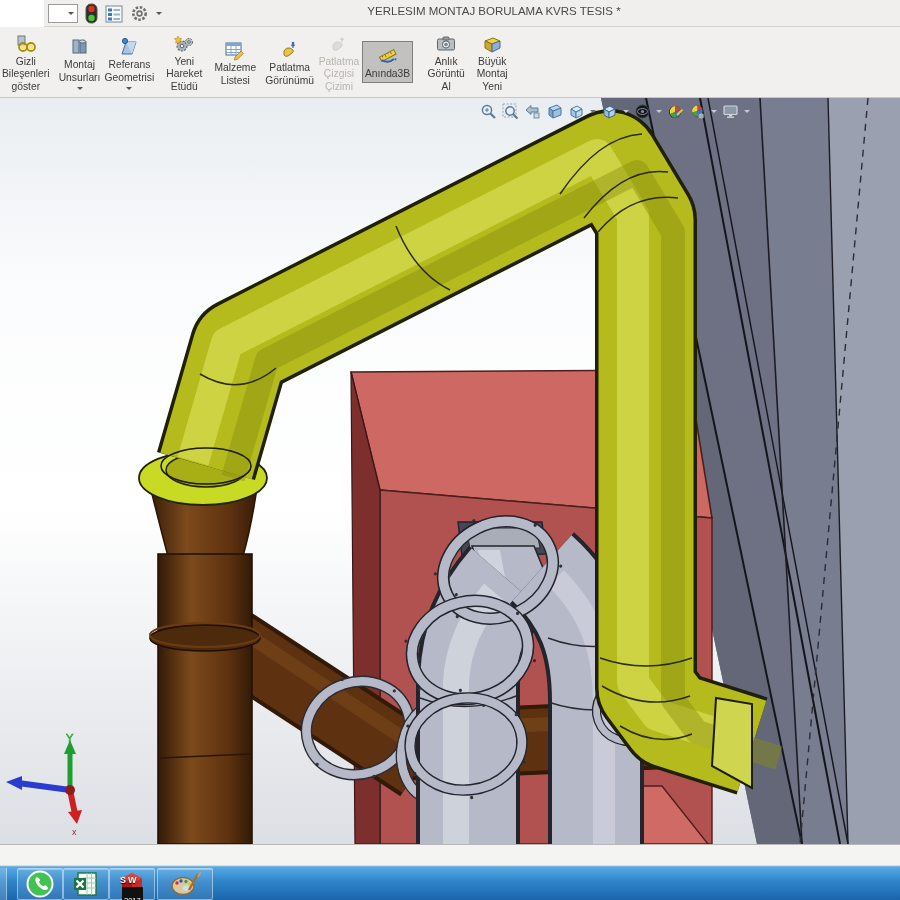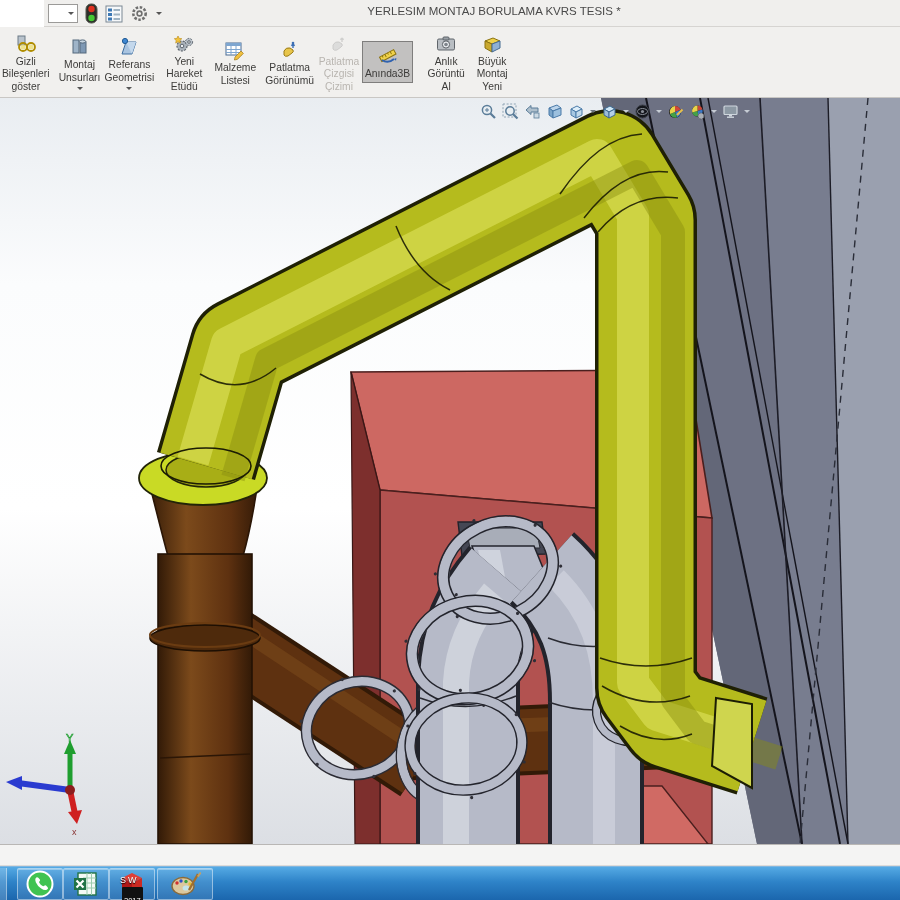--- a/index.html
+++ b/index.html
@@ -54,21 +54,21 @@
     background:linear-gradient(180deg, var(--taskbar-top) 0%, #2e83c8 45%, var(--taskbar-bottom) 100%);
     border-top:1px solid #7fb6e0; overflow:hidden; }
   .swoosh { position:absolute; left:600px; top:-60px; width:420px; height:160px;
     border-radius:50%; border-bottom:4px solid rgba(255,255,255,.5); transform:rotate(-14deg);
     filter:blur(2px); }
   .tk-btn { position:absolute; top:1px; width:46px; height:32px; border-radius:2px;
     border:1px solid rgba(255,255,255,.45); background:rgba(255,255,255,.10);
     box-shadow:inset 0 1px 0 rgba(255,255,255,.35); display:flex; align-items:center; justify-content:center; }
   .tk-edge { position:absolute; left:0; top:1px; width:7px; height:32px;
     background:rgba(255,255,255,.18); border-right:1px solid rgba(255,255,255,.4); }
-  .sw-label { position:absolute; font-weight:normal; color:#fff; font-size:9px; left:10px; top:6px;
+  .sw-label { position:absolute; font-weight:bold; color:#fff; font-size:9px; left:10px; top:6px;
     letter-spacing:2px; text-shadow:0 1px 1px #000; }
   .sw-badge { position:absolute; left:12px; top:18px; font-size:7.5px; color:#fff;
     background:#111; padding:9px 2px; border-radius:1px; }
 </style>
 </head>
 <body>
 
 <div id="app">
 
   <div id="titlebar">

